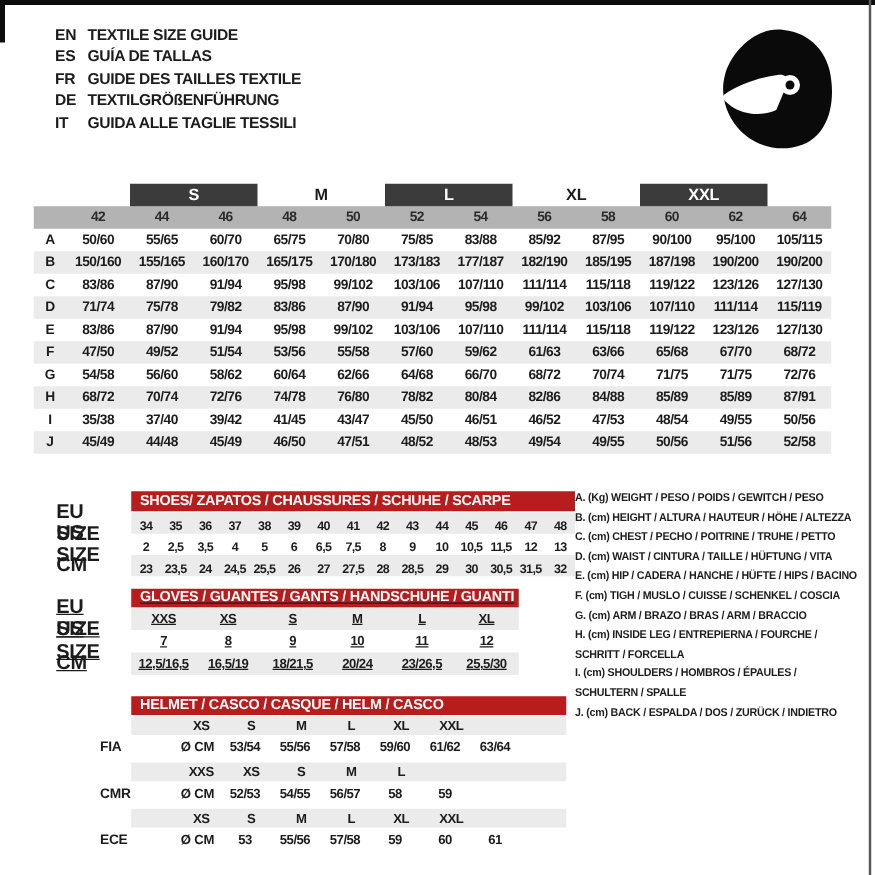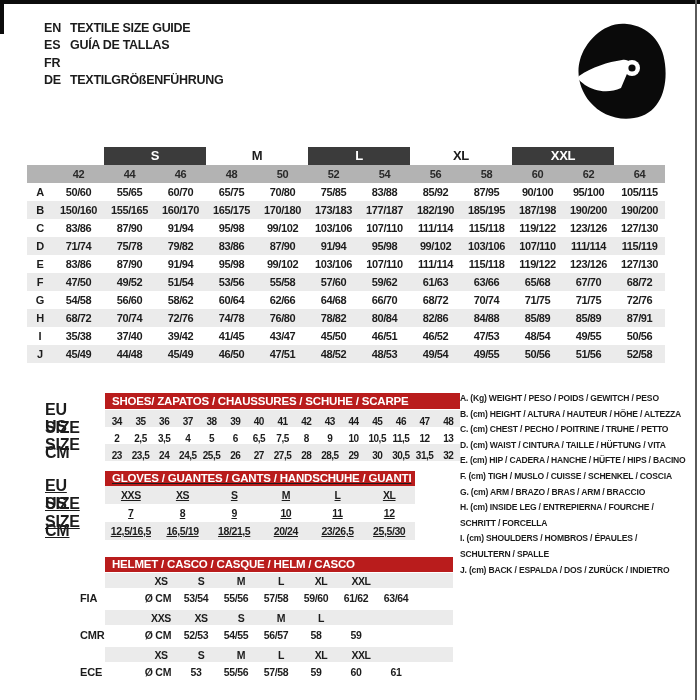--- a/index.html
+++ b/index.html
@@ -90,27 +90,32 @@
         <span class="lang-title">TEXTILE SIZE GUIDE</span>
       </div>
 
       <div class="lang-row">
         <span class="lang-code">ES</span>
         <span class="lang-title">GUÍA DE TALLAS</span>
       </div>
 
       <div class="lang-row">
         <span class="lang-code">FR</span>
+        <span class="lang-title">GUIDE DES TAILLES TEXTILE</span>
       </div>
 
       <div class="lang-row">
         <span class="lang-code">DE</span>
         <span class="lang-title">TEXTILGRÖßENFÜHRUNG</span>
       </div>
 
+      <div class="lang-row">
+        <span class="lang-code">IT</span>
+        <span class="lang-title">GUIDA ALLE TAGLIE TESSILI</span>
+      </div>
     </div>
 
   <div class="helmet-icon">
     <svg width="96" height="98" viewBox="0 0 96 98" xmlns="http://www.w3.org/2000/svg">
       <path d="M55,2 C76,4 91,20 93,42 C96,66 88,92 62,96 C45,99 28,92 18,80 C8,68 4,52 8,38 C13,19 33,-1 55,2 Z" fill="#0a0a0a"></path>
       <path d="M7,54 C20,45 36,40 50,38 C57,37 60,41 57,47 L49,66 C36,72 22,69 13,63 C8,59 5,57 7,54 Z" fill="#ffffff"></path>
       <circle cx="60" cy="46" r="8" fill="#ffffff"></circle>
       <circle cx="60" cy="46" r="3.6" fill="#0a0a0a"></circle>
     </svg>
   </div>

